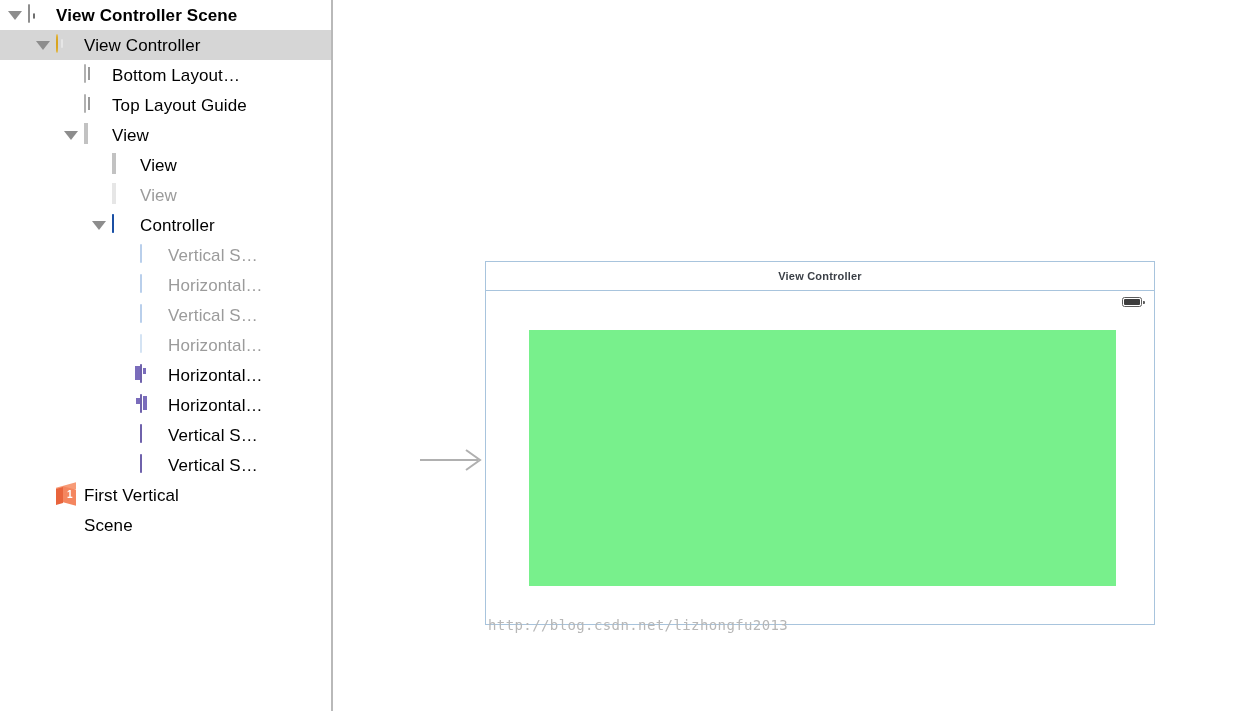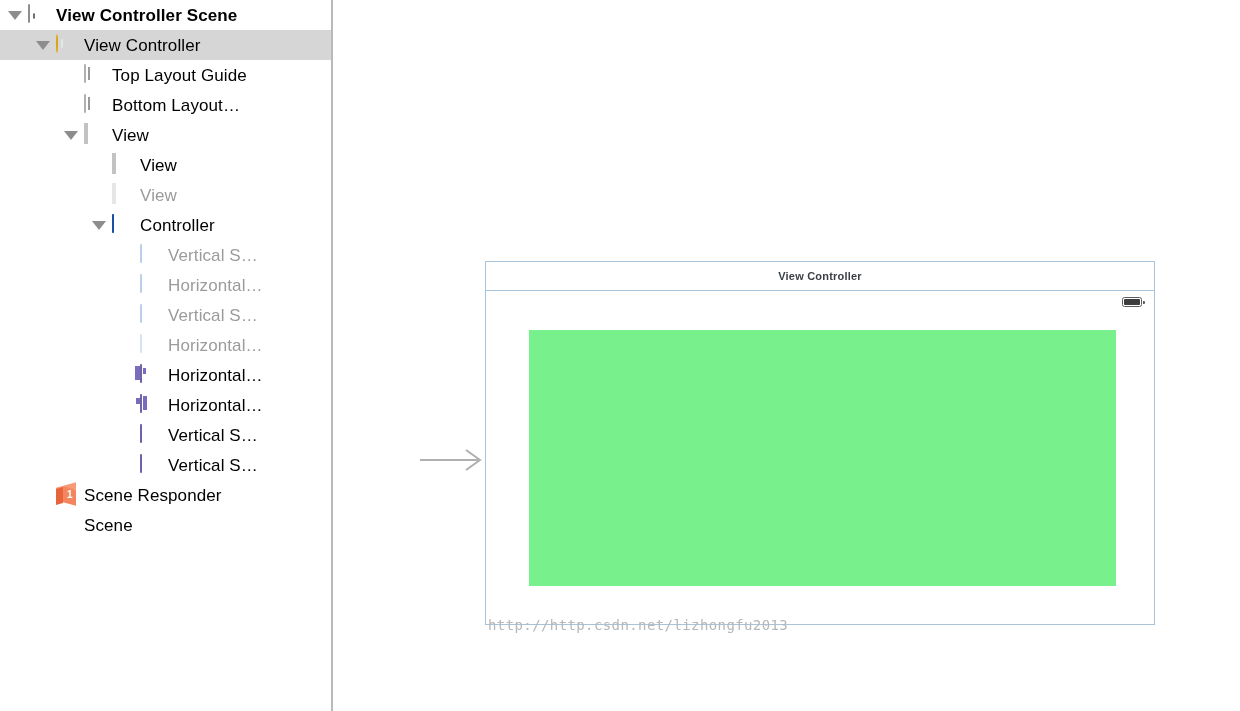--- a/index.html
+++ b/index.html
@@ -366,28 +366,28 @@
         </div>
         <div class="row selected">
           <span style="flex: 0 0 auto; width: 36px;"></span>
           <span class="twist"></span>
           <span class="icon-slot"><span class="ic-vc"></span></span>
           <span class="row-label">View Controller</span>
         </div>
         <div class="row">
           <span style="flex: 0 0 auto; width: 64px;"></span>
           <span class="twist hidden"></span>
+          <span class="icon-slot"><span class="ic-guide bottom"><span class="inner"></span><span class="bar"></span></span></span>
+          <span class="row-label">Bottom Layout…</span>
+        </div>
+        <div class="row">
+          <span style="flex: 0 0 auto; width: 64px;"></span>
+          <span class="twist hidden"></span>
           <span class="icon-slot"><span class="ic-guide top"><span class="inner"></span><span class="bar"></span></span></span>
           <span class="row-label">Top Layout Guide</span>
-        </div>
-        <div class="row">
-          <span style="flex: 0 0 auto; width: 64px;"></span>
-          <span class="twist hidden"></span>
-          <span class="icon-slot"><span class="ic-guide bottom"><span class="inner"></span><span class="bar"></span></span></span>
-          <span class="row-label">Bottom Layout…</span>
         </div>
         <div class="row">
           <span style="flex: 0 0 auto; width: 64px;"></span>
           <span class="twist"></span>
           <span class="icon-slot"><span class="ic-view"></span></span>
           <span class="row-label">View</span>
         </div>
         <div class="row">
           <span style="flex: 0 0 auto; width: 92px;"></span>
           <span class="twist hidden"></span>
@@ -451,21 +451,21 @@
         <div class="row">
           <span style="flex: 0 0 auto; width: 120px;"></span>
           <span class="twist hidden"></span>
           <span class="icon-slot"><span class="ic-cpurple v-bot"><span class="glyph"></span><span class="mk a"></span><span class="mk b"></span></span></span>
           <span class="row-label">Vertical S…</span>
         </div>
         <div class="row">
           <span style="flex: 0 0 auto; width: 36px;"></span>
           <span class="twist hidden"></span>
           <span class="icon-slot"><span class="ic-responder"><span class="face-t"></span><span class="face-l"></span><span class="face-r"></span><span class="one">1</span></span></span>
-          <span class="row-label">Scene Responder</span>
+          <span class="row-label">First Vertical</span>
         </div>
         <div class="row">
           <span style="flex: 0 0 auto; width: 36px;"></span>
           <span class="twist hidden"></span>
           <span class="icon-slot"><span class="ic-exit"><span class="door"></span><span class="shaft"></span><span class="head"></span></span></span>
           <span class="row-label">Scene</span>
         </div>
       </div>
   </div>
 
@@ -483,18 +483,18 @@
       </div>
 
       <div id="status-bar">
         <span class="battery">
           <span class="fill"></span>
         </span>
       </div>
 
       <div id="green-view" style="background: rgb(120, 240, 140);"></div>
 
-      <div id="watermark">http://http.csdn.net/lizhongfu2013</div>
+      <div id="watermark">http://blog.csdn.net/lizhongfu2013</div>
 
     </div>
   </div>
 
 </div>
 
 </body></html>

